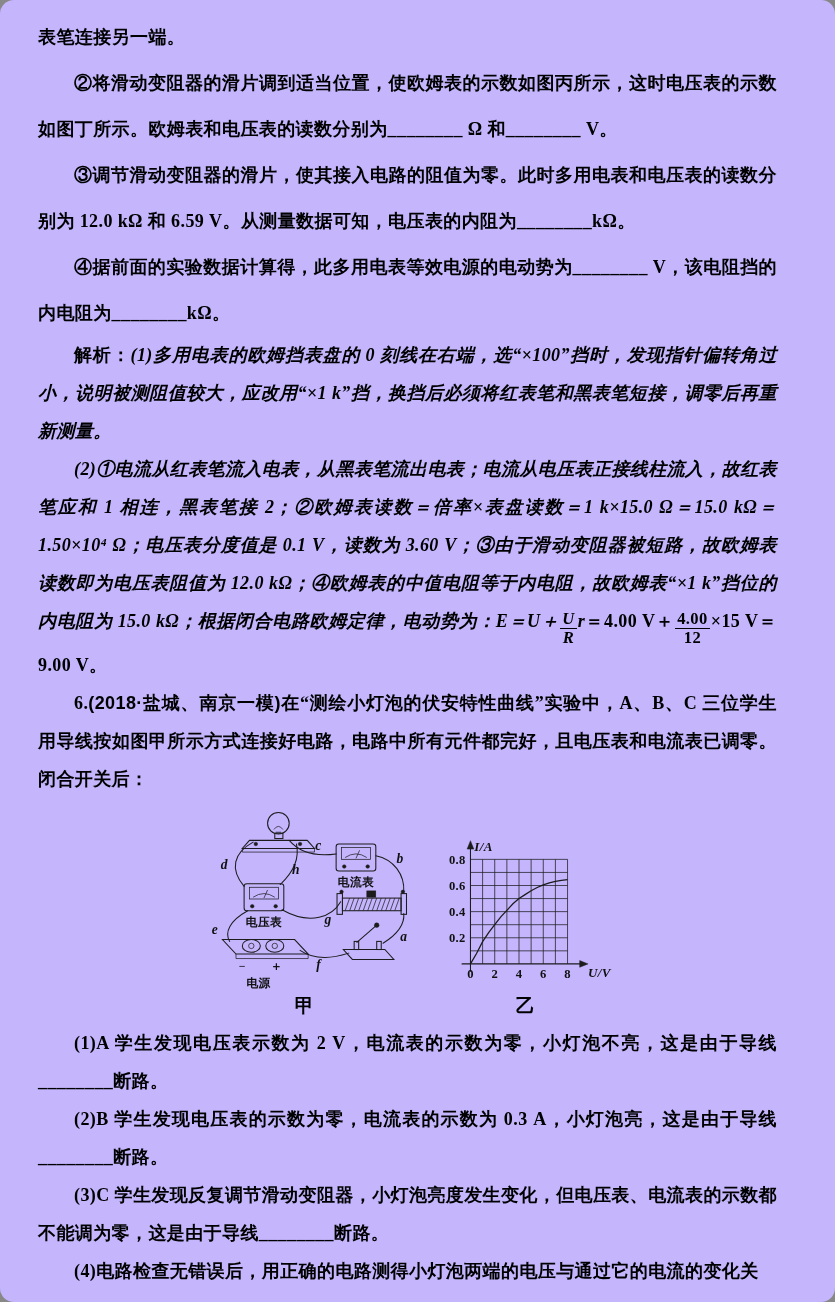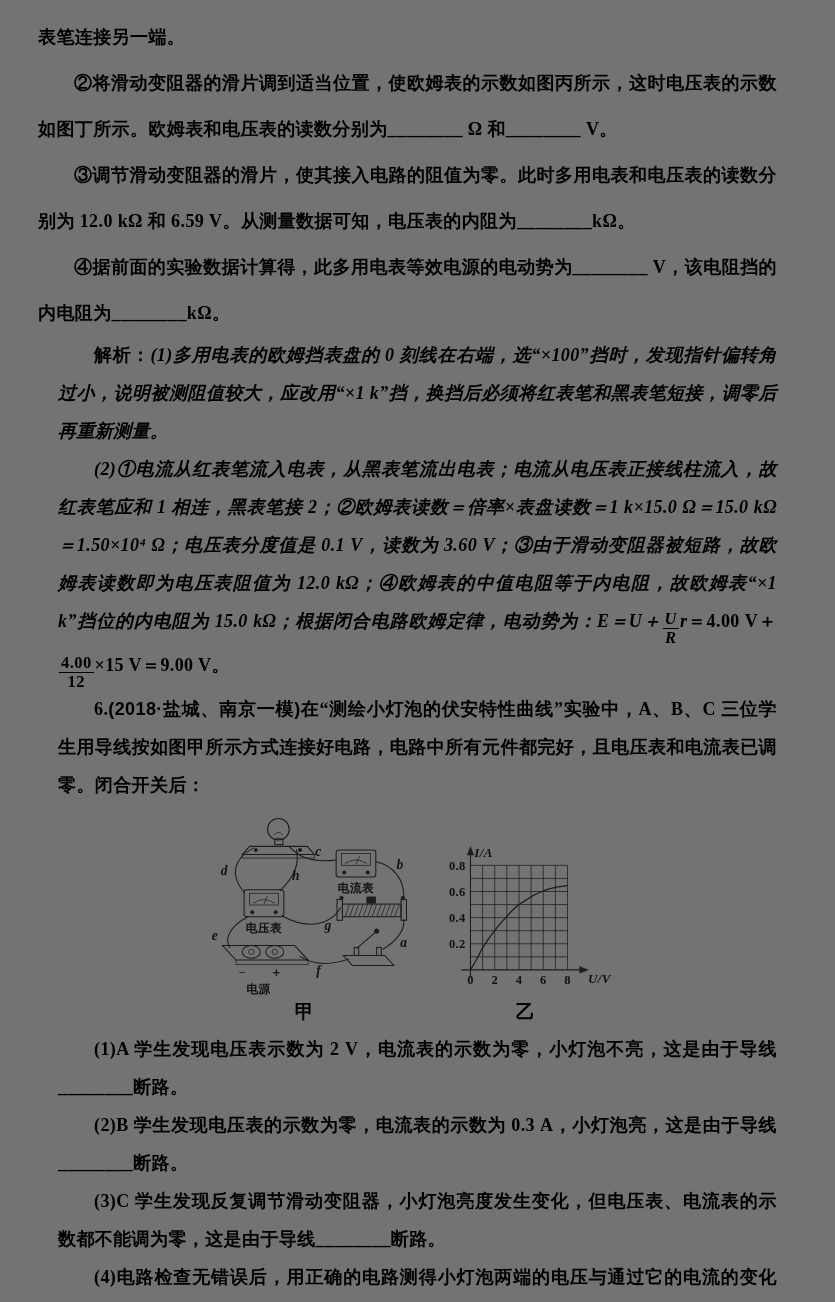--- a/index.html
+++ b/index.html
@@ -1,26 +1,27 @@
 <!DOCTYPE html>
 <html><head>
 <meta charset="utf-8">
 <style>
   html,body{margin:0;padding:0;background:#888;}
   .page{
     width:835px;height:1302px;box-sizing:border-box;
-    margin:0 auto;background:#737373;color:#000;
+    margin:0 auto;background:#c4b5fd;color:#000;
     padding:14px 58px 0 38px;overflow:hidden;
     font-family:"Liberation Serif","DejaVu Serif",serif;
     font-weight:700;font-size:18px;letter-spacing:0.4px;
     text-align:justify;
+    border-radius:14px;
   }
   p{margin:0;}
   .lh-a{line-height:46px;}
-  .lh-b{line-height:38px;margin-left:20px;}
+  .lh-b{line-height:38px;}
   .indent{text-indent:2em;}
   .kai{font-style:italic;}
   .hei{font-family:"Liberation Sans","DejaVu Sans",sans-serif;font-weight:700;font-style:normal;}
   .var{font-style:italic;font-family:"Liberation Serif",serif;}
   .upright{font-style:normal;}
   .frac{
     display:inline-block;vertical-align:-0.95em;text-align:center;
     line-height:1.05;font-size:0.92em;margin:0 1px;text-indent:0;
   }
   .frac .num{display:block;border-bottom:1.6px solid #000;padding:0 2px;}

